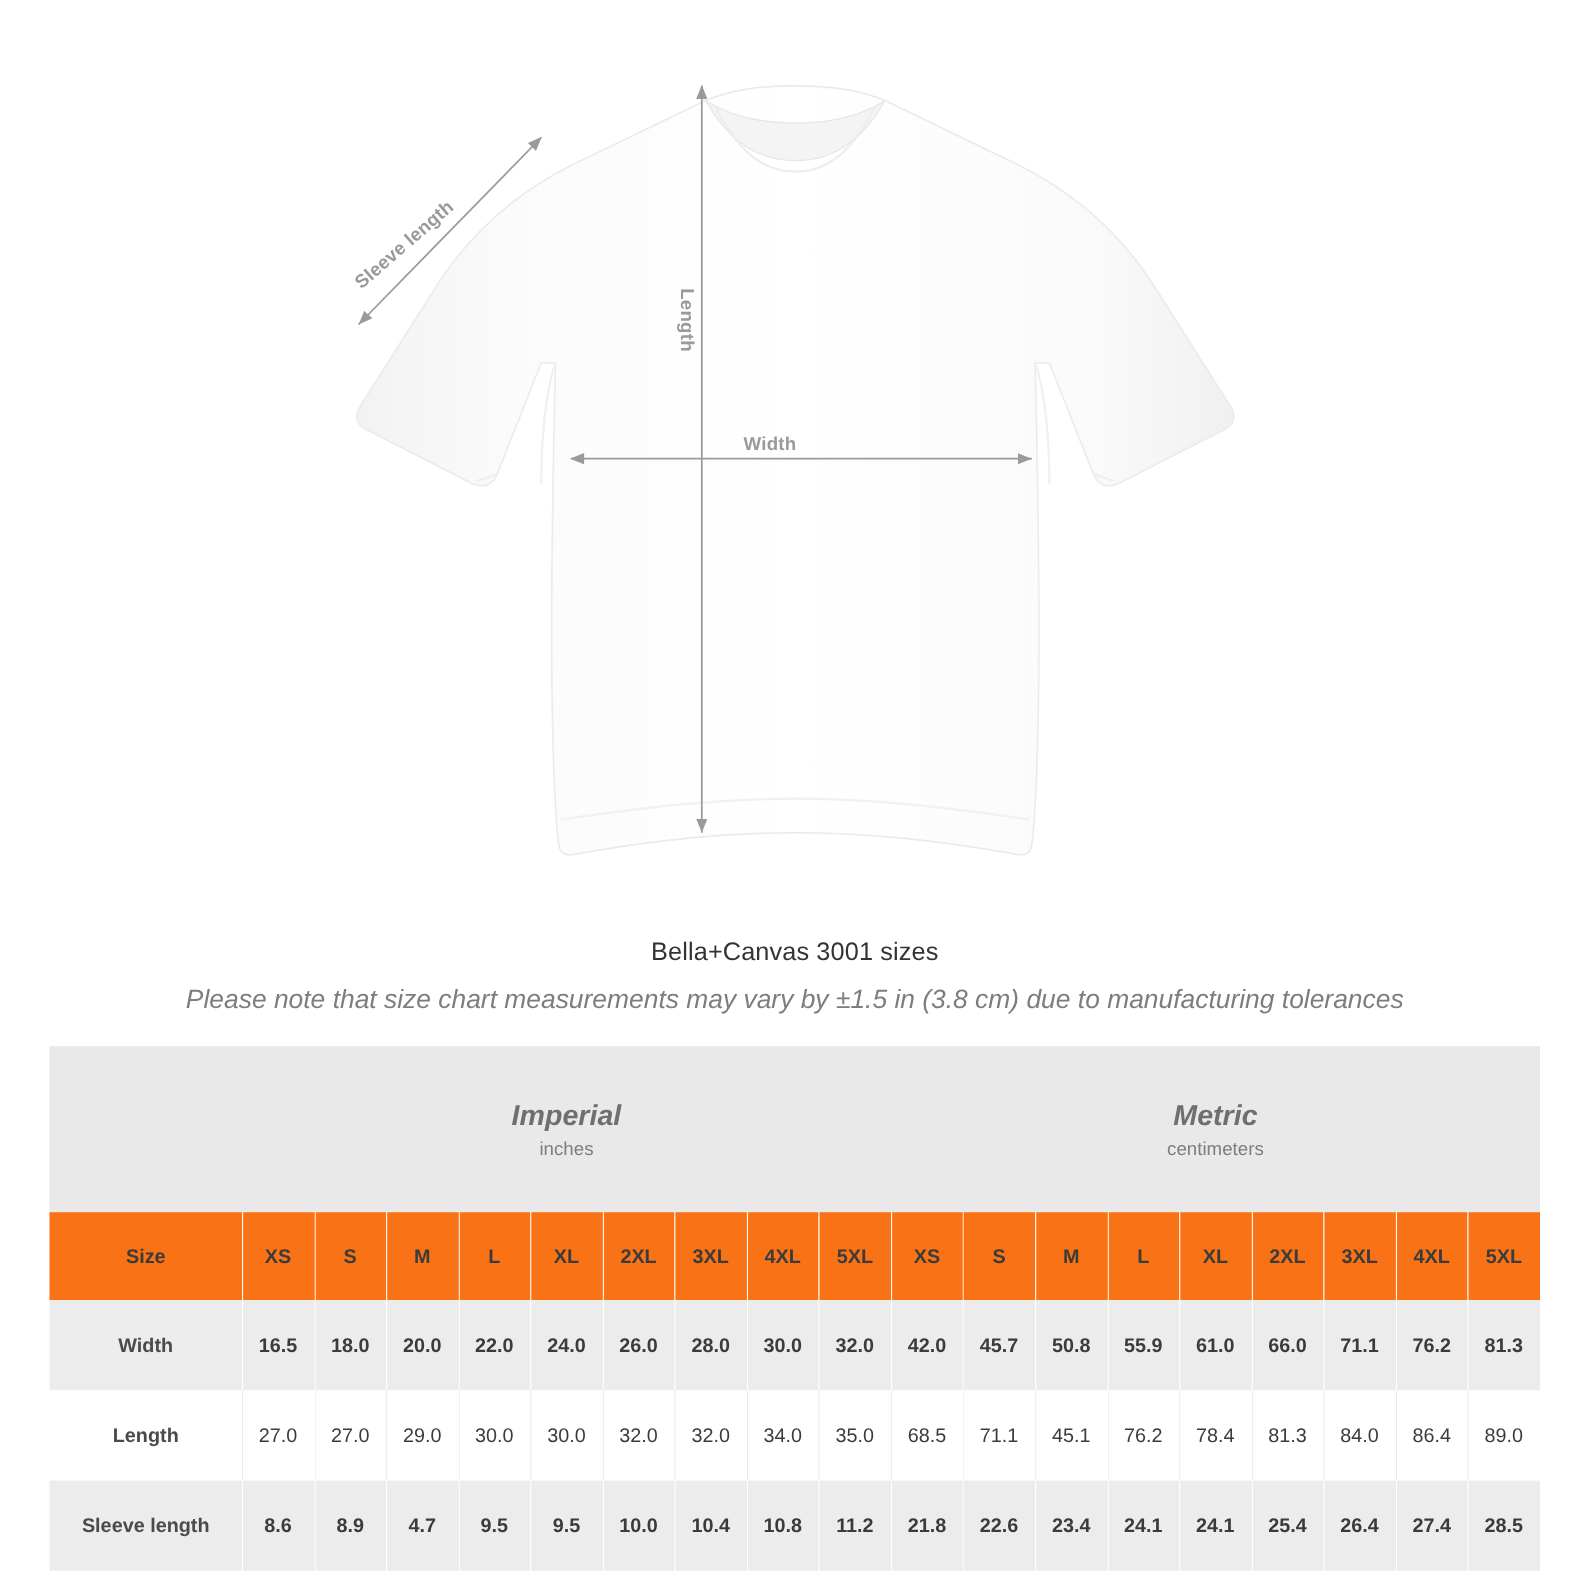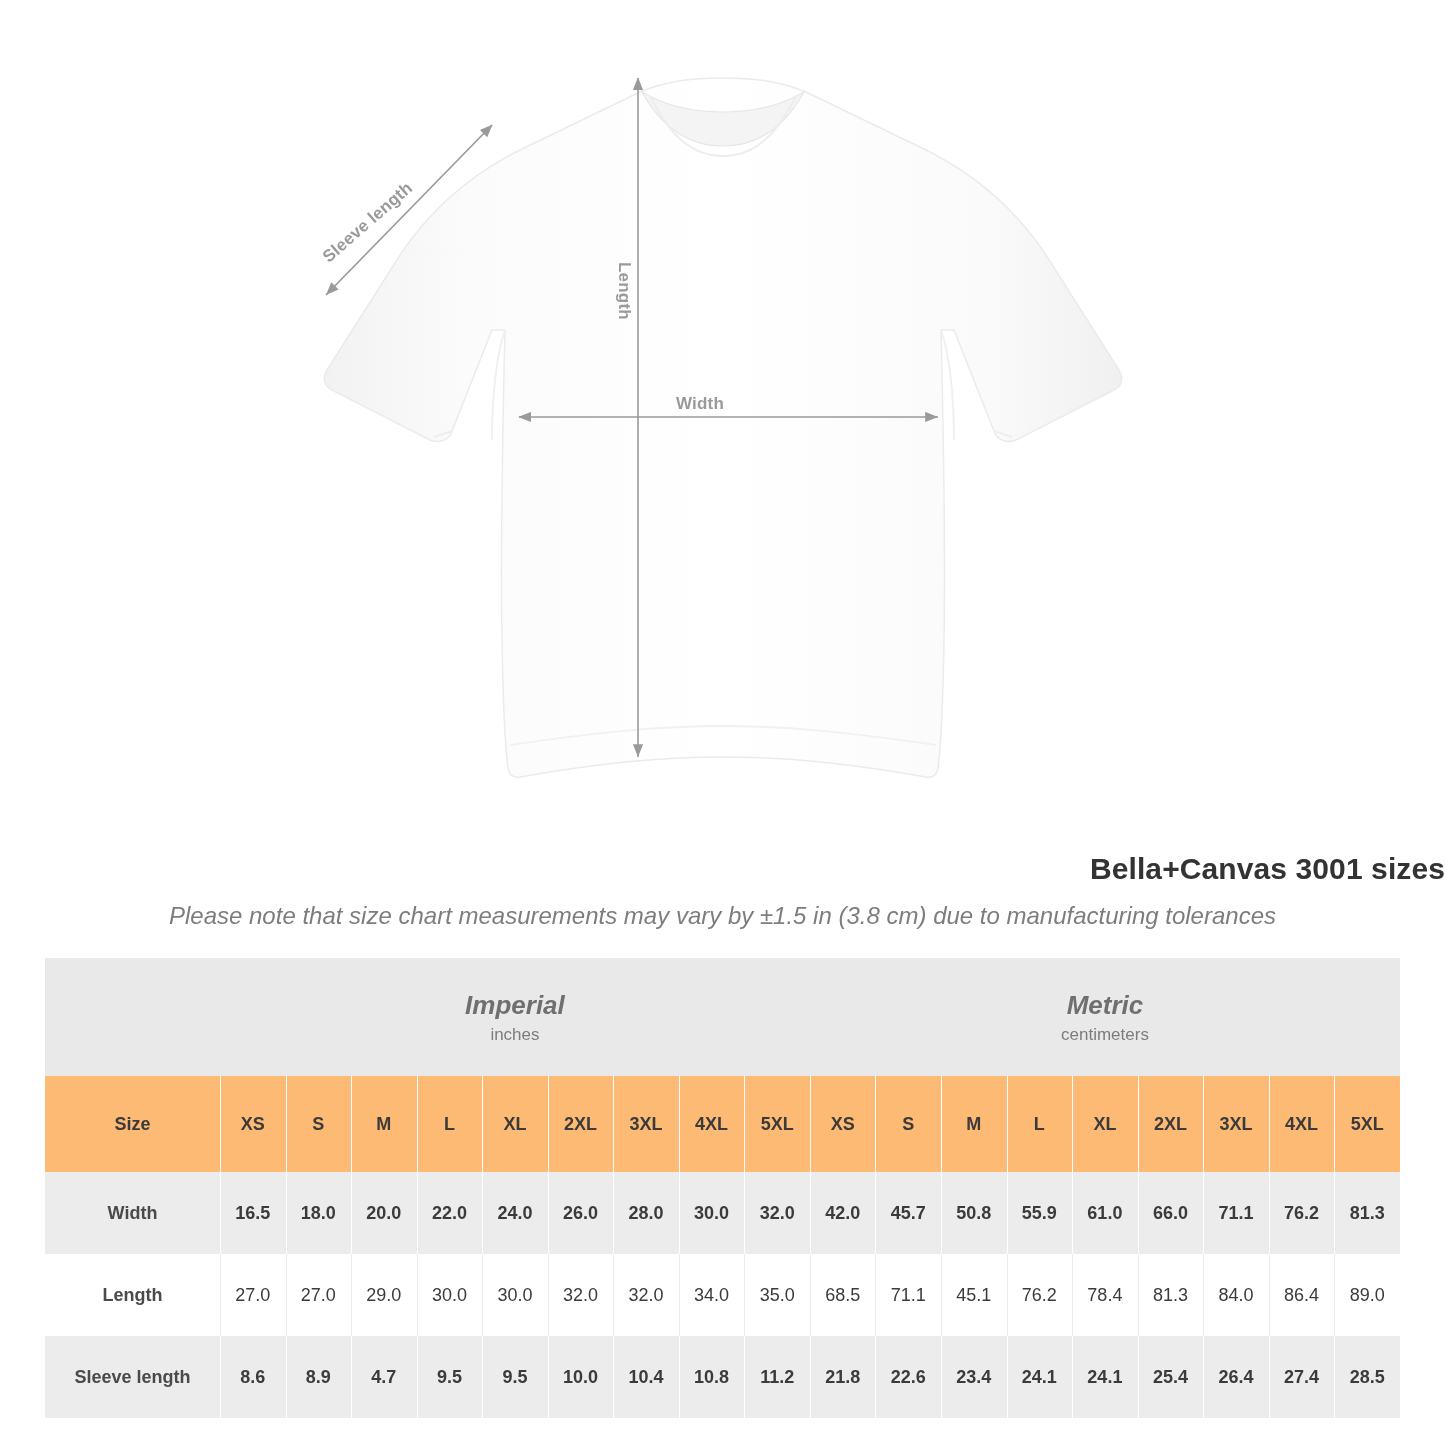--- a/index.html
+++ b/index.html
@@ -55,25 +55,24 @@
     transform: rotate(-41deg);
     transform-origin: left bottom;
   }
 
   
   .title-block {
     text-align: center;
     margin-top: 22px;
   }
   .chart-title {
-    font-size: 30px;
-    font-weight: bold;
+    font-size: 23px;
+    font-weight: normal;
     color: #333333;
     letter-spacing: 0.1px;
-    text-align: right;
   }
   .chart-note {
     margin-top: 16px;
     font-size: 24px;
     font-style: italic;
     color: #7d7d7d;
   }
 
   
   .table-wrap {
@@ -86,21 +85,21 @@
     table-layout: fixed;
   }
   table.size-chart th,
   table.size-chart td {
     padding: 0;
     text-align: center;
     vertical-align: middle;
     border: none;
   }
   .unit-row td {
-    height: 118px;
+    height: 151px;
     background: #e9e9e9;
   }
   .unit-title {
     font-size: 26px;
     font-style: italic;
     font-weight: bold;
     color: #6f6f6f;
     line-height: 1.25;
   }
   .unit-sub {
@@ -109,22 +108,22 @@
     margin-top: 4px;
   }
 
   .row-label {
     width: 175px;
     font-weight: bold;
     font-size: 18px;
     color: #4a4a4a;
   }
   .head-row td {
-    height: 96px;
-    background: #fdba74;
+    height: 80px;
+    background: #f97316;
     font-weight: bold;
     font-size: 18px;
     color: #3b3b3b;
   }
   .data-row td {
     height: 82px;
     font-size: 18px;
     color: #3b3b3b;
   }
   .data-row.shaded td {

